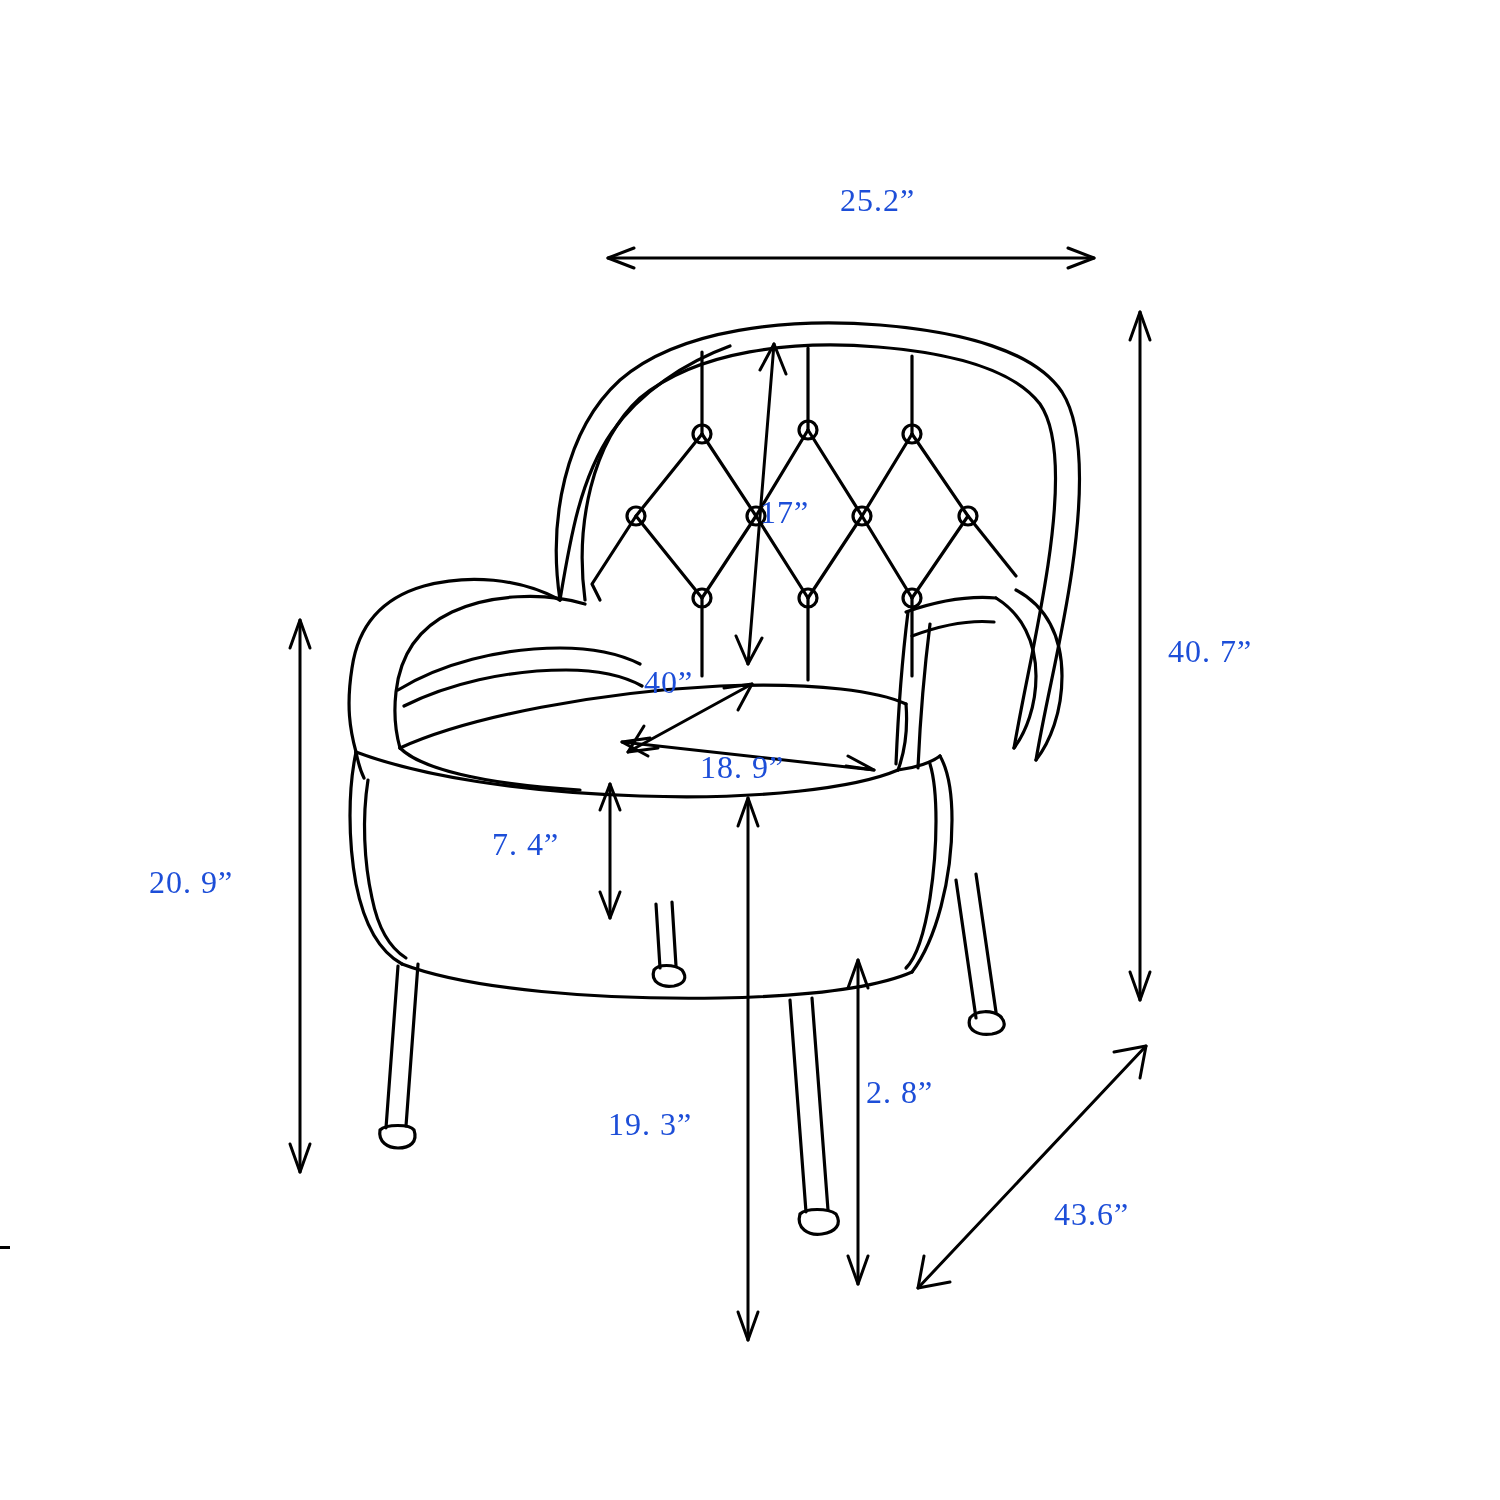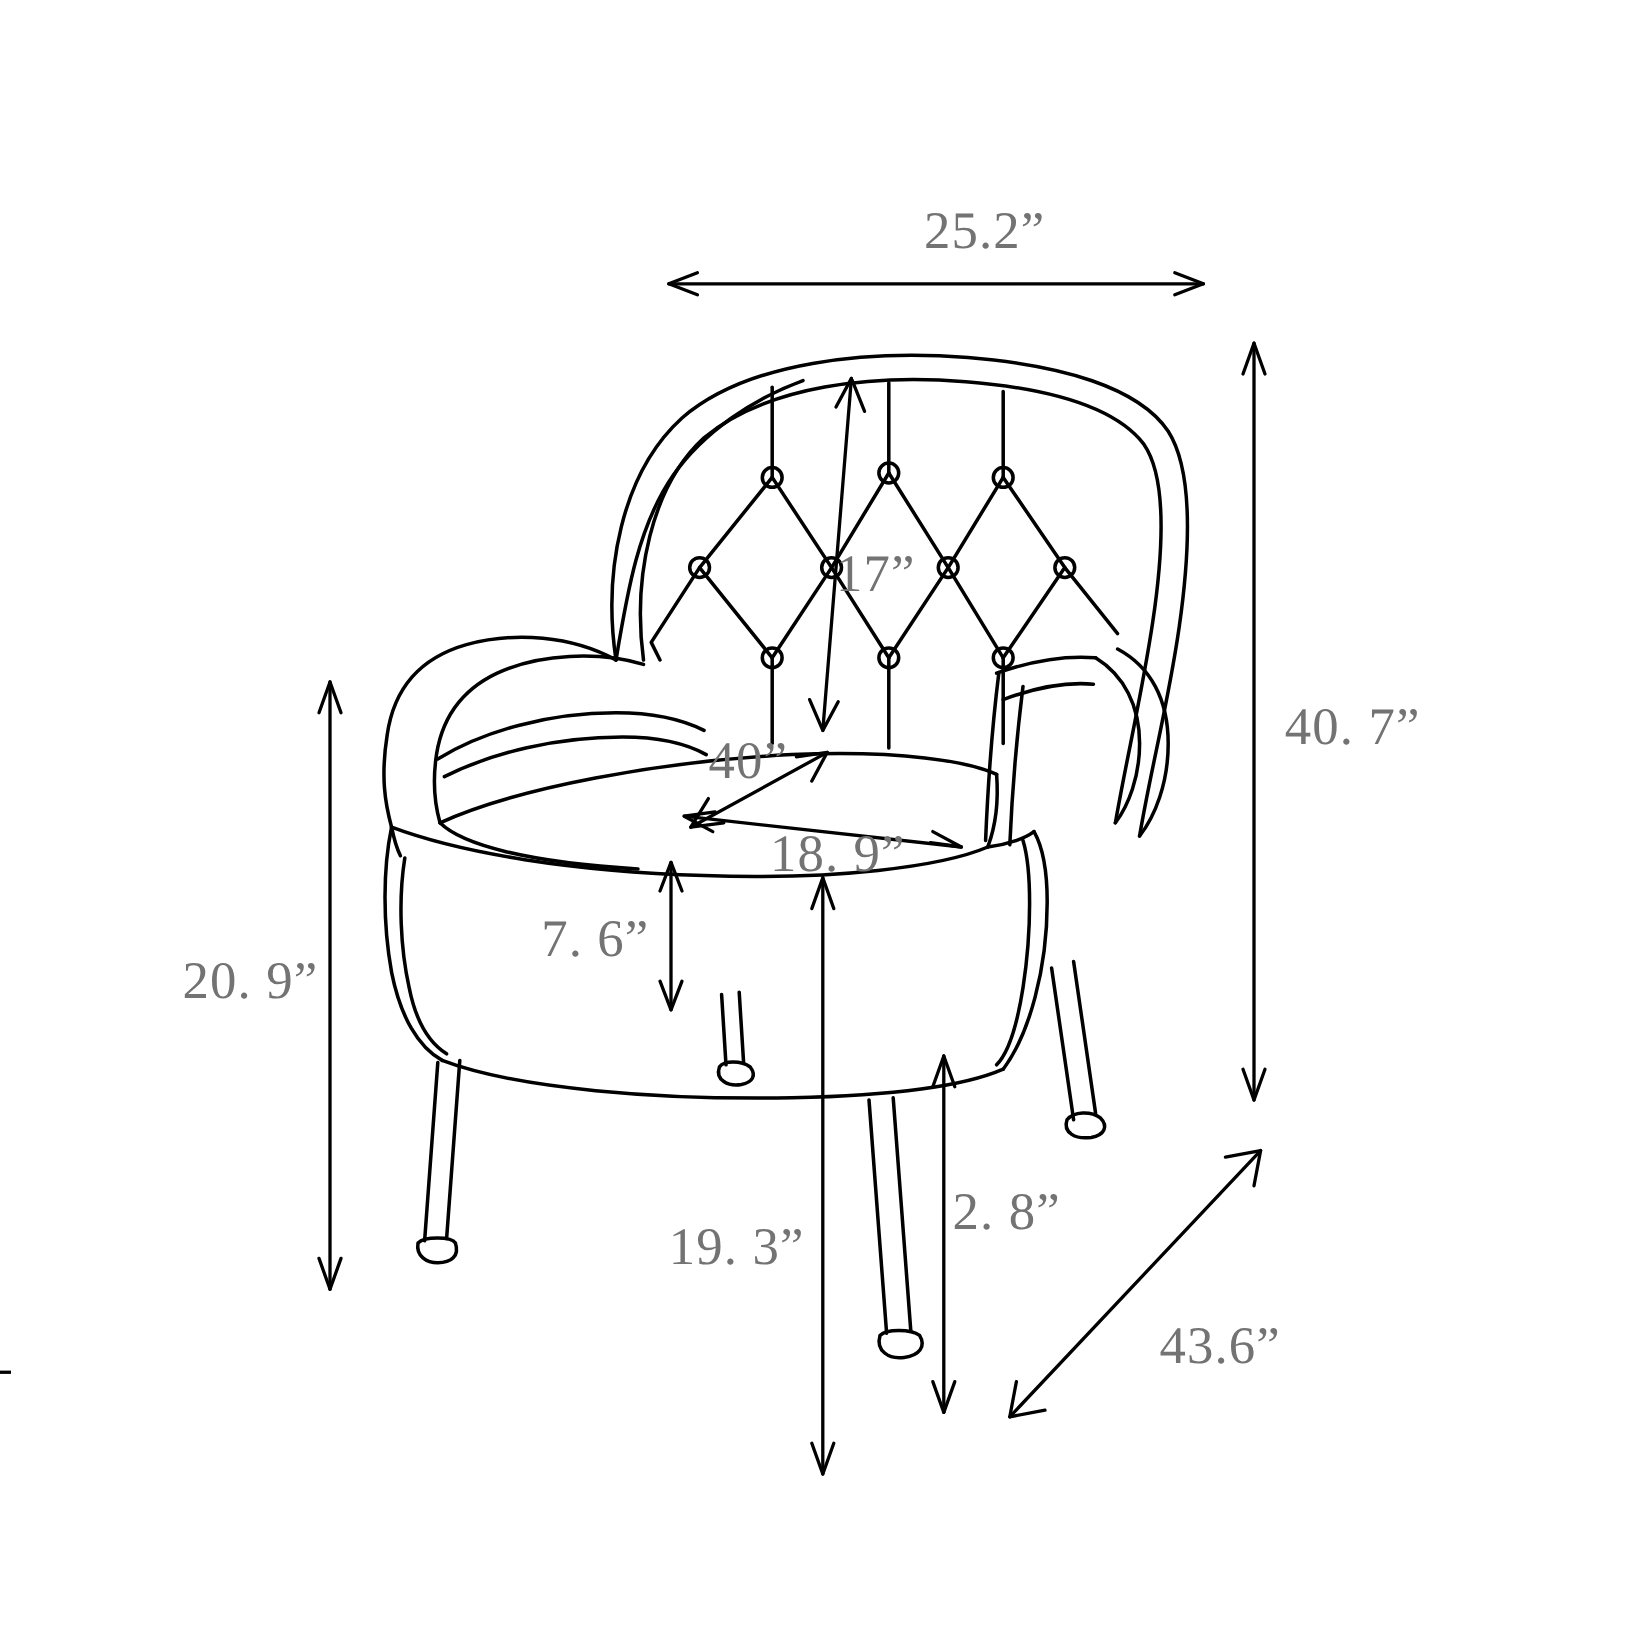--- a/index.html
+++ b/index.html
@@ -22,24 +22,24 @@
   #drawing {
     position: absolute;
     left: 0;
     top: 0;
     width: 1500px;
     height: 1500px;
   }
   .dim-label {
     position: absolute;
     font-family: "Liberation Serif", serif;
-    font-size: 48px;
+    font-size: 32px;
     letter-spacing: 1px;
     white-space: nowrap;
-    color: #737373;
+    color: #1d4ed8;
   }
   .top-clip {
     position: absolute;
     left: 380px;
     top: -14px;
     width: 760px;
     height: 22px;
     overflow: hidden;
   }
   .top-clip-text {
@@ -197,21 +197,21 @@
 
       <path d="M858 960 L 858 1284"></path>
       <path d="M858 960 L 848 988 M858 960 L 868 988"></path>
       <path d="M858 1284 L 848 1256 M858 1284 L 868 1256"></path>
     </g>
   </svg>
 
   <div class="dim-label" style="left:840px; top:182px;">25.2”</div>
   <div class="dim-label" style="left:1168px; top:633px;">40. 7”</div>
   <div class="dim-label" style="left:1054px; top:1196px;">43.6”</div>
-  <div class="dim-label" style="left:166px; top:864px;">20. 9”</div>
+  <div class="dim-label" style="left:149px; top:864px;">20. 9”</div>
   <div class="dim-label" style="left:760px; top:494px;">17”</div>
   <div class="dim-label" style="left:644px; top:664px;">40”</div>
   <div class="dim-label" style="left:700px; top:722px;margin-top:27px;">18. 9”</div>
-  <div class="dim-label" style="left:492px; top:826px;">7. 6”</div>
+  <div class="dim-label" style="left:492px; top:826px;">7. 4”</div>
   <div class="dim-label" style="left:608px; top:1106px;">19. 3”</div>
   <div class="dim-label" style="left:866px; top:1074px;">2. 8”</div>
 
 </div>
 
 </body></html>

